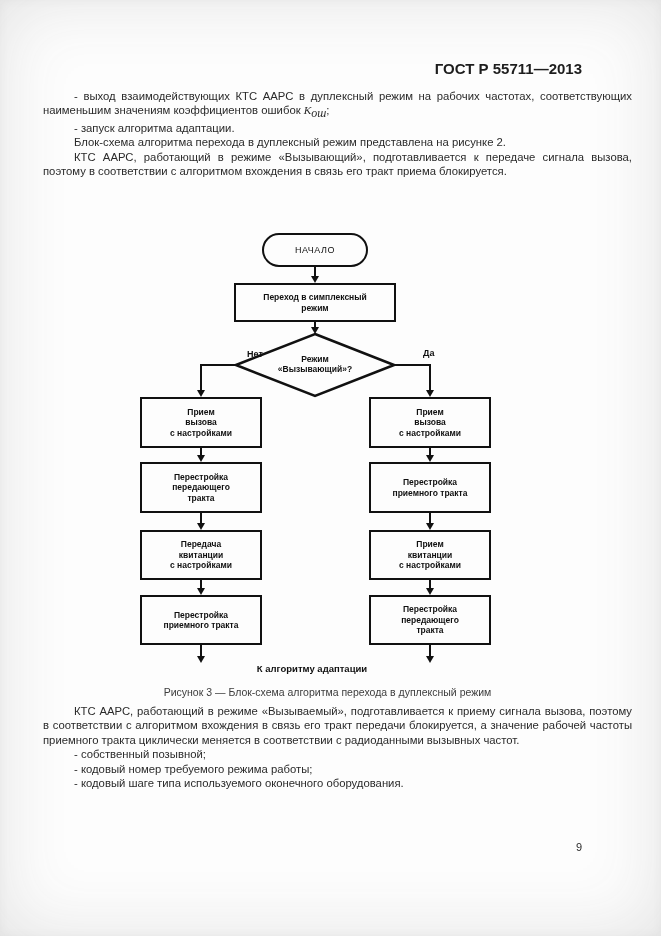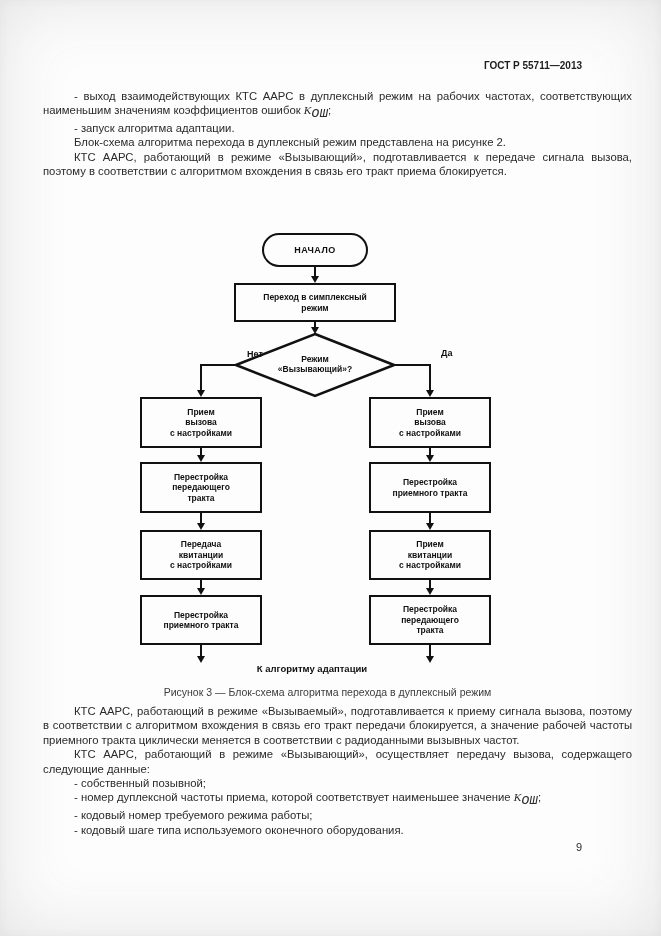--- a/index.html
+++ b/index.html
@@ -4,37 +4,37 @@
 <style>
   html,body{margin:0;padding:0;}
   body{
     width:661px;height:936px;position:relative;overflow:hidden;
     background:#fdfdfd;
     box-shadow:inset 0 0 70px rgba(70,70,70,.14), inset 0 0 10px rgba(70,70,70,.05);
     font-family:"Liberation Sans",sans-serif;color:#262626;
   }
   .header{
     position:absolute;top:60px;left:0;right:79px;
-    text-align:right;font-size:10px;font-weight:bold;color:#1d1d1d;
+    text-align:right;font-size:15px;font-weight:bold;color:#1d1d1d;
   }
   .textblock{position:absolute;left:43px;width:589px;}
   .textblock p{
     margin:0;font-size:11.3px;line-height:14.4px;text-align:justify;
     text-indent:31px;color:#2a2a2a;
   }
   .ksym{font-style:italic;font-family:"Liberation Serif",serif;}
-  .ksym sub{font-size:14px;font-family:Liberation Mono, monospace;}
+  .ksym sub{font-size:12px;}
   .caption{
     position:absolute;top:686px;left:0;width:655px;text-align:center;
     font-size:10.5px;color:#3d3d3d;
   }
   .pagenum{position:absolute;top:841px;right:79px;font-size:11px;color:#2a2a2a;}
 
   
-  .fc{position:absolute;font-weight:bold;color:#101010;}
+  .fc{position:absolute;font-weight:normal;color:#101010;}
   .stadium{
     left:262px;top:233px;width:106px;height:34px;border:2.5px solid #111;
     border-radius:17px;background:#fdfdfd;box-sizing:border-box;
     display:flex;align-items:center;justify-content:center;
     font-size:9px;letter-spacing:.5px;
   }
   .fbox{
     position:absolute;width:122px;border:2.5px solid #111;background:#fdfdfd;
     box-sizing:border-box;display:flex;flex-direction:column;
     justify-content:center;align-items:center;
@@ -92,21 +92,21 @@
 <div class="dtext">
   <span style="display:block">Режим</span>
   <span style="display:block">«Вызывающий»?</span>
 </div>
 
 <div class="dlabel" style="left:204px;top:349px">Нет</div>
 <div class="hline" style="left:200px;top:364px;width:36px"></div>
 <div class="vline" style="left:200px;top:364px;height:27px"></div>
 <div class="ahead" style="left:197px;top:390px"></div>
 
-<div class="dlabel" style="left:398px;top:348px">Да</div>
+<div class="dlabel" style="left:380px;top:348px">Да</div>
 <div class="hline" style="left:394px;top:364px;width:37px"></div>
 <div class="vline" style="left:429px;top:364px;height:27px"></div>
 <div class="ahead" style="left:426px;top:390px"></div>
 
 <div class="fbox" style="left:140px;top:397px;height:51px">
   <span>Прием</span>
   <span>вызова</span>
   <span>с настройками</span>
 </div>
 <div class="vline" style="left:200px;top:447px;height:9px"></div>
@@ -165,20 +165,18 @@
 </div>
 <div class="vline" style="left:429px;top:644px;height:13px"></div>
 <div class="ahead" style="left:426px;top:656px"></div>
 
 <div class="flabel">К алгоритму адаптации</div>
 
 <div class="caption">Рисунок 3 — Блок-схема алгоритма перехода в дуплексный режим</div>
 
 <div class="textblock" style="top:704px">
   <p>КТС ААРС, работающий в режиме «Вызываемый», подготавливается к приему сигнала вызова, поэтому в соответствии с алгоритмом вхождения в связь его тракт передачи блокируется, а значение рабочей частоты приемного тракта циклически меняется в соответствии с радиоданными вызывных частот.</p>
-  <p>КТС ААРС, работающий в режиме «Вызывающий», осуществляет передачу вызова, содержащего следующие данные:</p>
   <p>-  собственный позывной;</p>
-  <p><span>-  номер дуплексной частоты приема, которой соответствует наименьшее значение </span><span class="ksym"><span>К</span><sub>ош</sub></span><span>;</span></p>
   <p>-  кодовый номер требуемого режима работы;</p>
   <p>-  кодовый шаге типа используемого оконечного оборудования.</p>
 </div>
 
 <div class="pagenum">9</div>
 
 </body></html>

